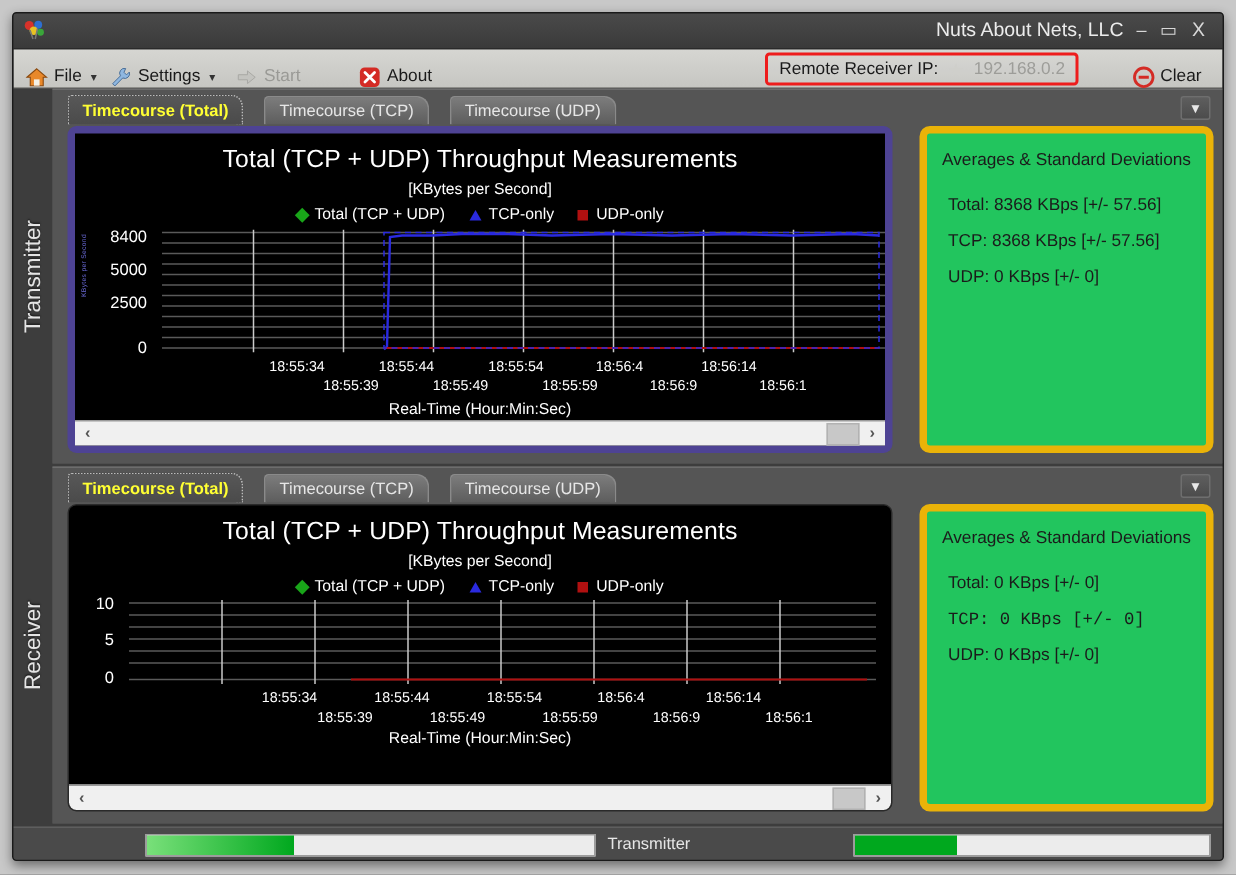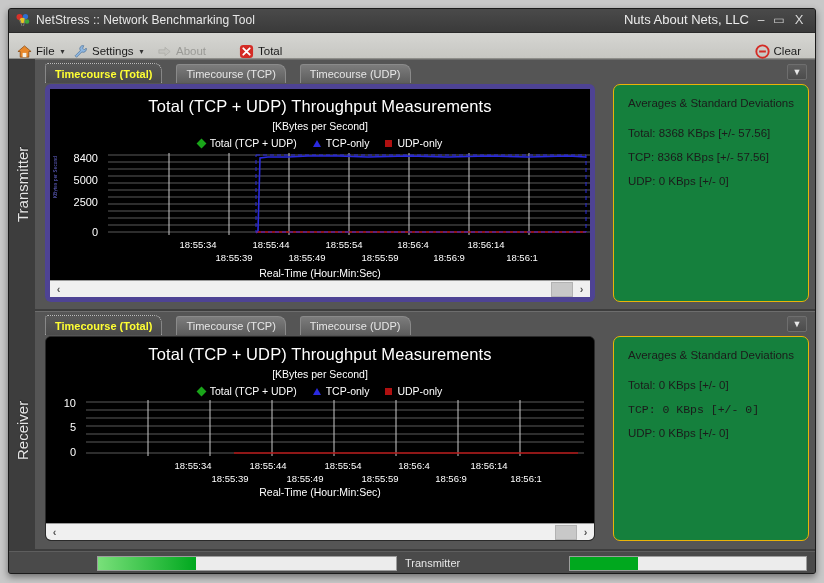--- a/index.html
+++ b/index.html
@@ -83,21 +83,21 @@
   .xaxis-title{ position:absolute; width:100%; text-align:center; font-size:10.5px; color:#fff;}
 
   .scrollbar{ position:absolute; left:0; right:0; bottom:0; height:17px;
     background:#f0f0f0; border-top:1px solid #9a9a9a; display:flex; align-items:center;}
   .sb-arrow{ width:17px; text-align:center; font-size:11px; color:#555; font-weight:bold;}
   .sb-track{ flex:1; height:17px; position:relative;}
   .sb-thumb{ position:absolute; right:0; top:1px; width:22px; height:15px;
     background:#c8c8c8; border:1px solid #b2b2b2;}
 
   
-  .stats{ position:absolute; background:#15803d; border:1px solid #eab308; border-radius:7px;
+  .stats{ position:absolute; background:#22c55e; border:5px solid #eab308; border-radius:7px;
     color:#1b1b1b; }
   .stats .hd{ position:absolute; left:0; right:0; top:12px; text-align:center; font-size:11.5px;}
   .stats .row{ position:absolute; left:14px; font-size:11.5px; white-space:nowrap;}
 
   
   .statusbar{ position:absolute; left:0; right:0; bottom:0; height:24px;
     background:#4a4a4a; border-top:1px solid #5e5e5e; }
   .pbar{ position:absolute; top:4px; height:15px; background:#ececec; border:1px solid #9d9d9d;}
   .pfill{ height:100%; background:linear-gradient(90deg,#79e07a,#00a81e);}
   .pfill.solid{ background:#00a81e;}
@@ -109,21 +109,20 @@
 <div class="app">
 
   <div class="titlebar">
     <svg class="app-icon" viewBox="0 0 16 16">
       <circle cx="4.5" cy="4" r="3" fill="#d8322a"></circle>
       <circle cx="10.5" cy="3.5" r="2.6" fill="#2e6fd0"></circle>
       <circle cx="7.5" cy="7.5" r="2.8" fill="#e8c223"></circle>
       <circle cx="12" cy="8.5" r="2.3" fill="#3aa63a"></circle>
       <path d="M5 7 L7 13 M10 6 L8.5 13" stroke="#777" stroke-width="1" fill="none"></path>
     </svg>
-    <div class="title-text">NetStress :: Network Benchmarking Tool</div>
     <div class="brand">Nuts About Nets, LLC</div>
     <div class="wbtn wmin">–</div>
     <div class="wbtn wmax">▭</div>
     <div class="wbtn wclose">X</div>
   </div>
 
   <div class="toolbar">
 
     <div class="tb-item" style="left:8px;">
       <svg class="tb-ico" viewBox="0 0 16 16">
@@ -139,32 +138,37 @@
         <path d="M11.5 1.8 a3.4 3.4 0 0 0-3.7 5.2 L2.2 12.6 l1.6 1.6 L9.4 8.5 a3.4 3.4 0 0 0 4.7-4.2 l-2 2 -1.8-1.8 Z" fill="#8fb7e0" stroke="#4a6f97" stroke-width=".7"></path>
       </svg>
       <span>Settings</span>
       <span class="caret">▾</span>
     </div>
 
     <div class="tb-item disabled" style="left:148px;">
       <svg class="tb-ico" viewBox="0 0 16 16">
         <path d="M2 6.2 H8.5 V3.5 L14 8 L8.5 12.5 V9.8 H2 Z" fill="#c3c3bf" stroke="#a8a8a4" stroke-width=".7"></path>
       </svg>
-      <span>About</span>
+      <span>Start</span>
     </div>
 
     <div class="tb-item" style="left:230px;">
       <svg class="tb-ico" viewBox="0 0 16 16">
         <rect x="1" y="1" width="14" height="14" rx="3.5" fill="#d42b25"></rect>
         <path d="M4.6 4.6 L11.4 11.4 M11.4 4.6 L4.6 11.4" stroke="#fff" stroke-width="2" stroke-linecap="round"></path>
       </svg>
-      <span>Total</span>
-    </div>
-
-
+      <span>About</span>
+    </div>
+
+
+    <div class="ipbox">
+      <span>Remote Receiver IP:</span>
+      <span class="star">★</span>
+      <span class="ip-dim">192.168.0.2</span>
+    </div>
 
     <div class="tb-item" style="right:14px;">
       <svg class="tb-ico" viewBox="0 0 16 16">
         <circle cx="8" cy="8" r="6.6" fill="none" stroke="#d42b25" stroke-width="2"></circle>
         <path d="M4.4 8 H11.6" stroke="#d42b25" stroke-width="2"></path>
       </svg>
       <span>Clear</span>
     </div>
   </div>
 

